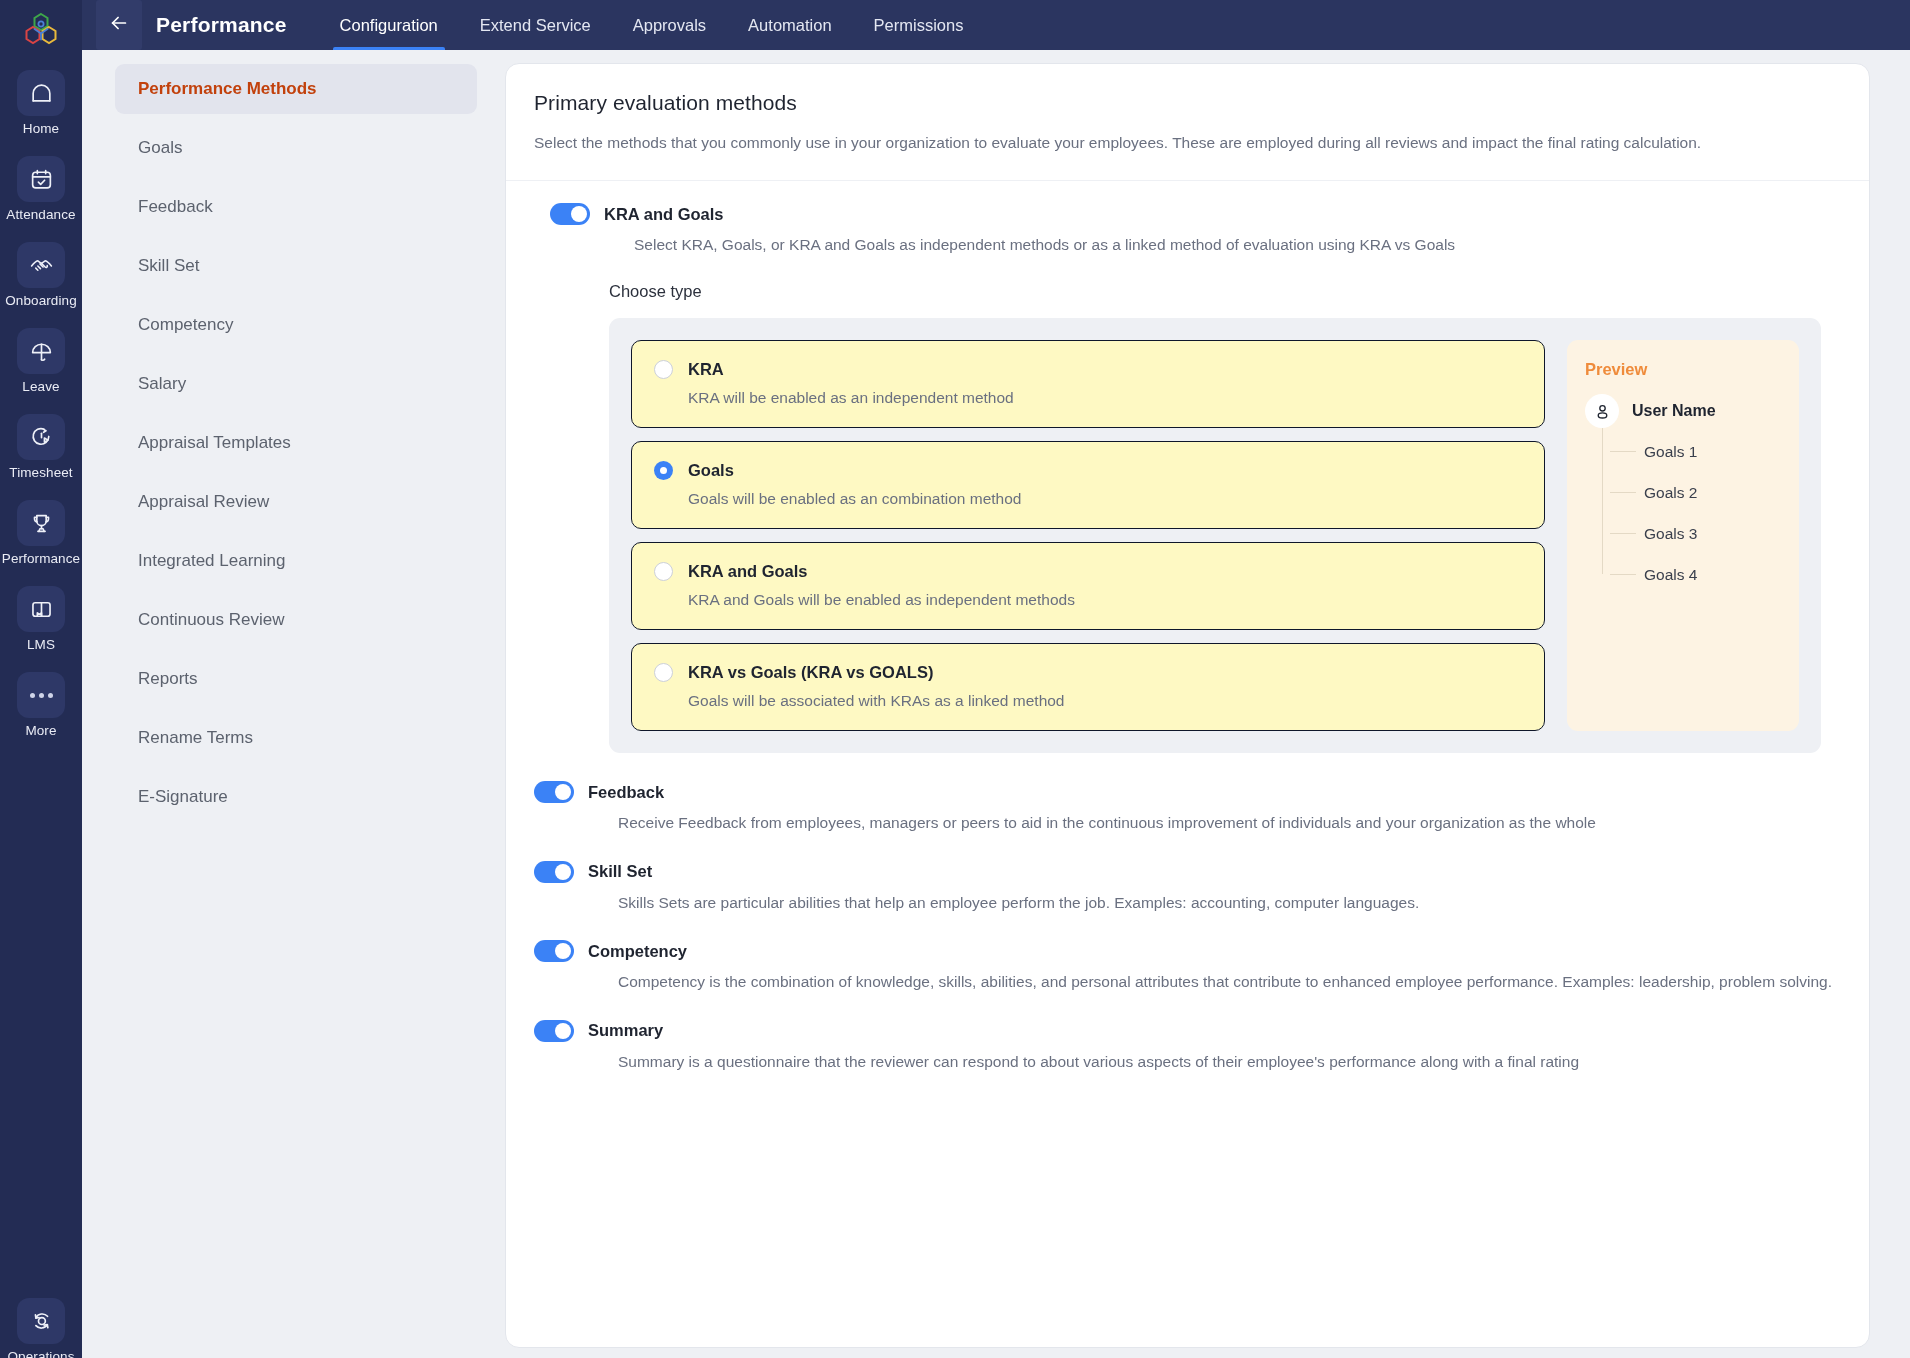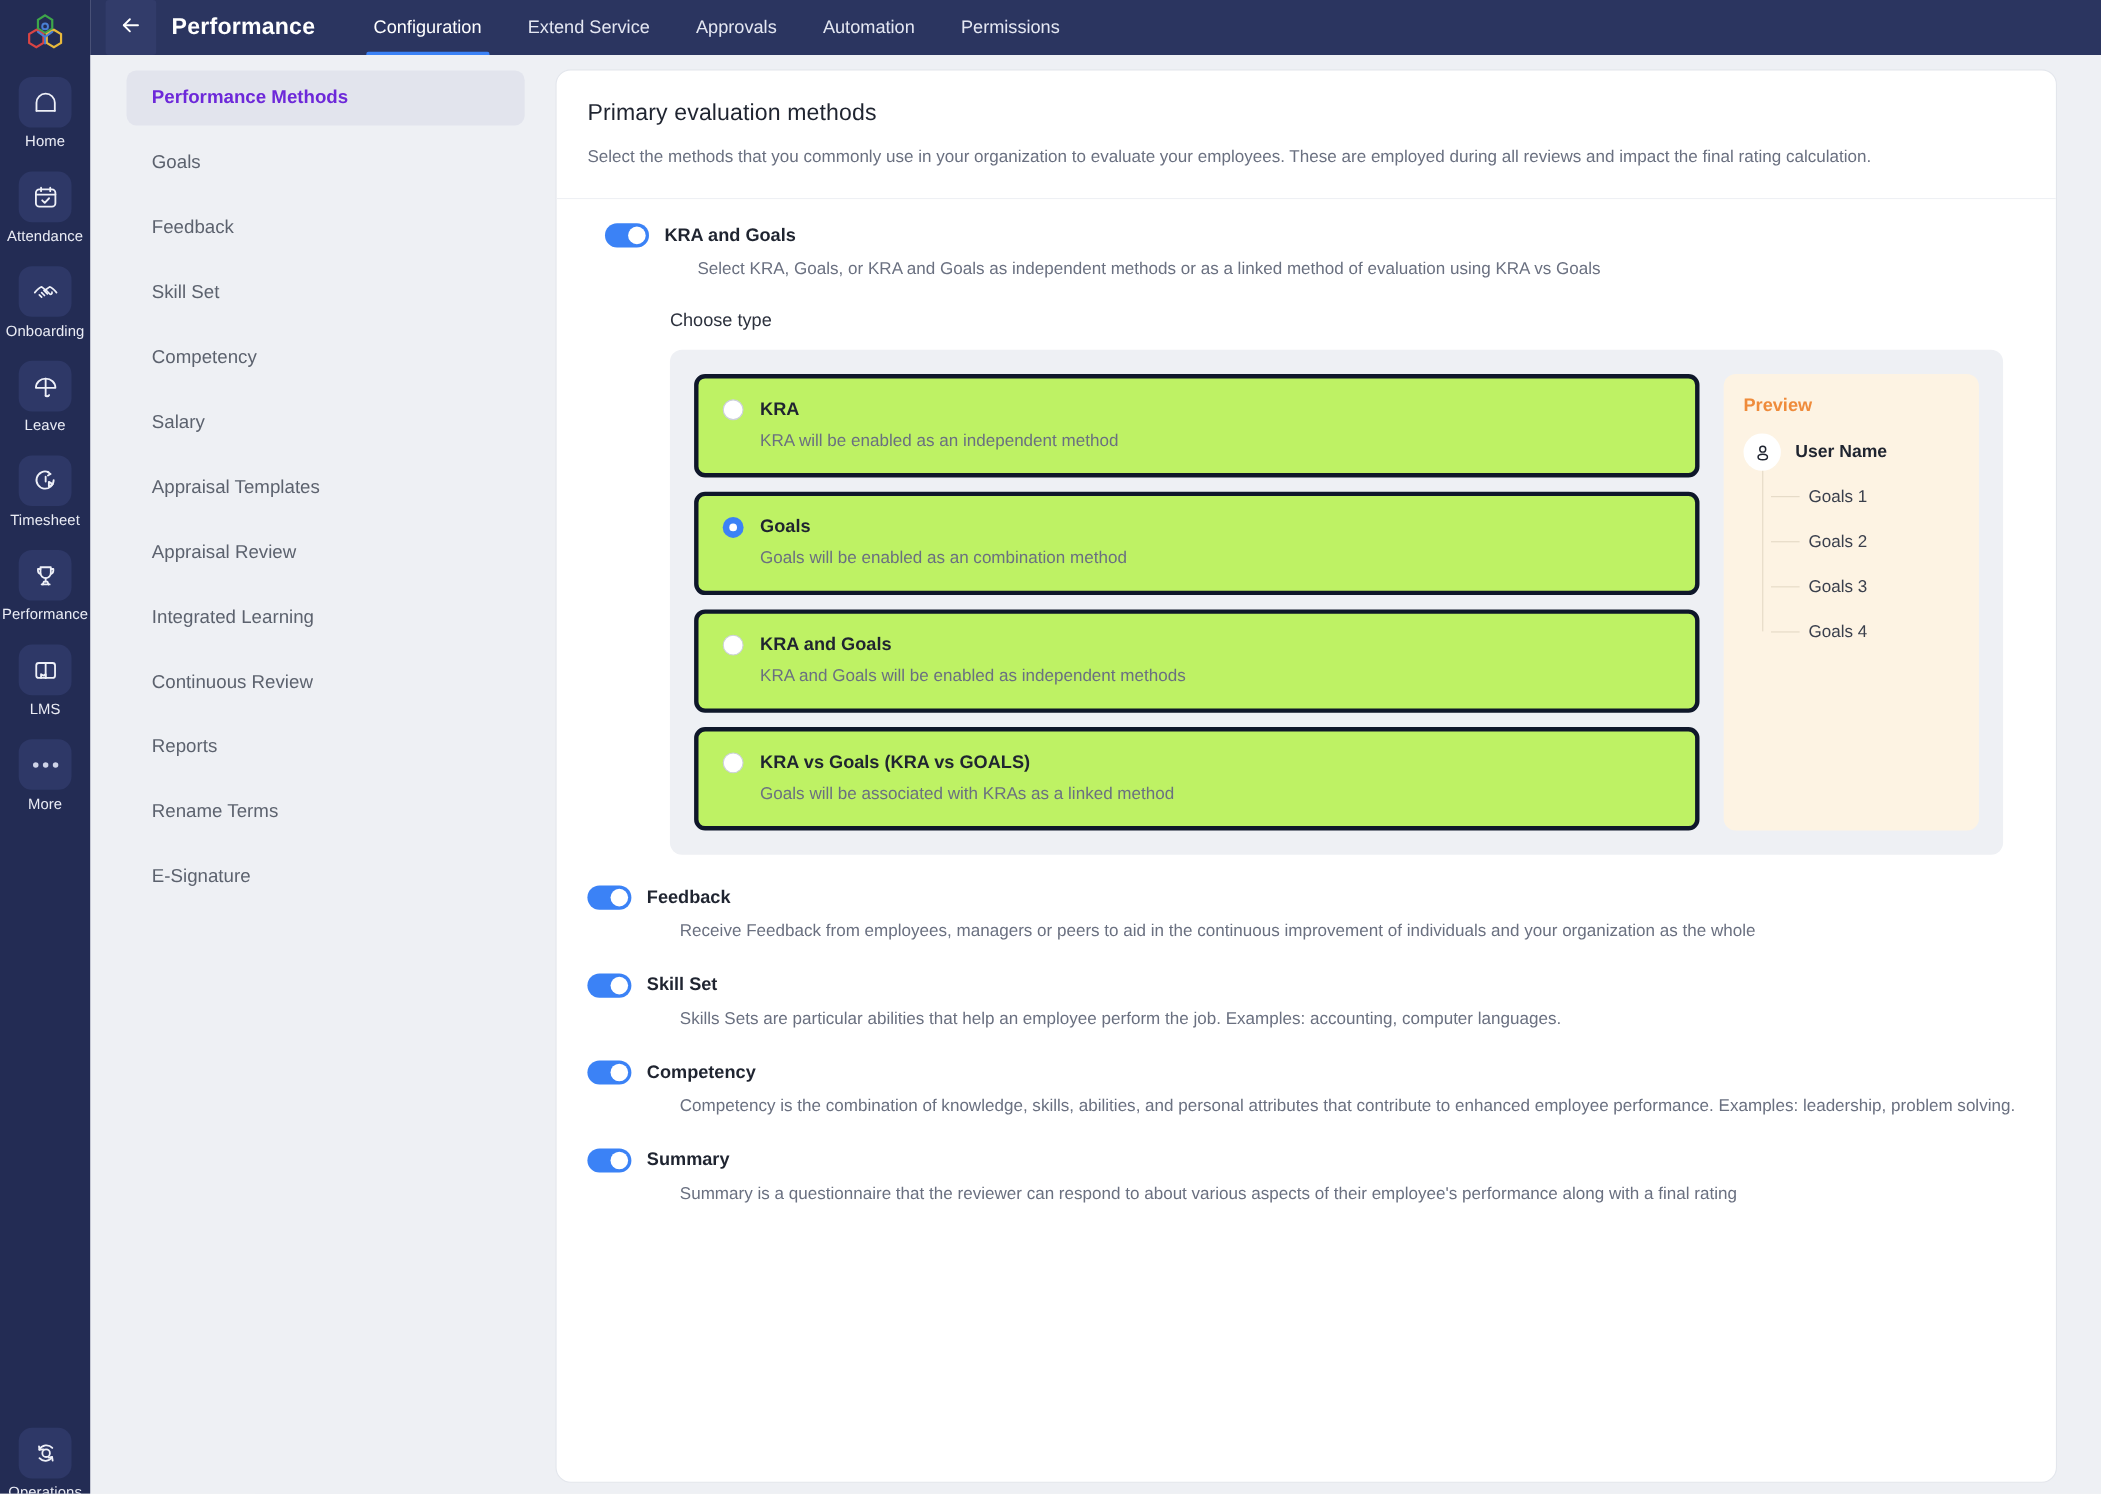--- a/index.html
+++ b/index.html
@@ -72,21 +72,21 @@
 
   
   .body { flex: 1 1 auto; display: flex; background: #eef0f4; min-height: 0; }
 
   .submenu { width: 423px; flex: 0 0 423px; padding: 14px 28px 0 33px; }
   .submenu-item {
     height: 50px; display: flex; align-items: center;
     padding-left: 23px; border-radius: 9px;
     font-size: 17px; color: #5c626e; cursor: pointer; margin-bottom: 9px;
   }
-  .submenu-item.active { background: #e2e4ed; color: #6d28d9; font-weight: 700; }
+  .submenu-item.active { background: #e2e4ed; color: #c2410c; font-weight: 700; }
 
   .content-wrap { flex: 1 1 auto; padding: 13px 40px 0 0; min-width: 0; }
   .card {
     background: #ffffff; border: 1px solid #e3e6ec; border-radius: 14px;
     height: 1285px; overflow: hidden;
   }
 
   .card-head { padding: 27px 28px 26px 28px; border-bottom: 1px solid #eef0f4; }
   .card-title { font-size: 21px; color: #1f2430; font-weight: 400; letter-spacing: .1px; }
   .card-sub {
@@ -119,21 +119,21 @@
     font-size: 16.5px; color: #2c313d;
   }
 
   .type-panel {
     margin-left: 59px; margin-top: 17px; margin-right: 4px;
     background: #eef0f4; border-radius: 11px;
     padding: 22px; display: flex; gap: 22px;
   }
   .opt-col { flex: 1 1 auto; min-width: 0; }
   .opt {
-    background: #bef264; border: 4px solid #0f172a; border-radius: 10px;
+    background: #fef9c3; border: 1px solid #0f172a; border-radius: 10px;
     padding: 19px 22px 20px 22px; margin-bottom: 13px; cursor: pointer;
   }
   .opt:last-child { margin-bottom: 0; }
   .opt-head { display: flex; align-items: center; gap: 15px; }
   .radio {
     width: 19px; height: 19px; border-radius: 50%;
     border: 1.6px solid #ccd0da; background: #fff; flex: 0 0 19px;
   }
   .radio.on {
     border: none; background: #3b82f6;

